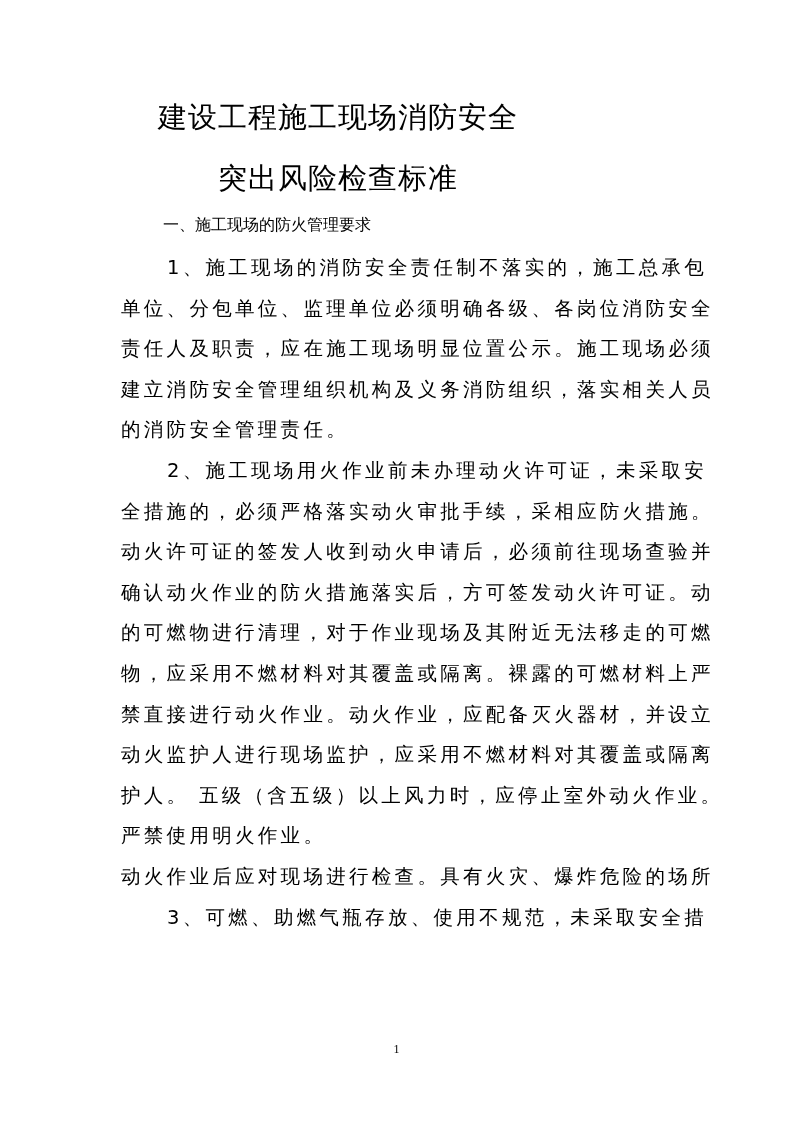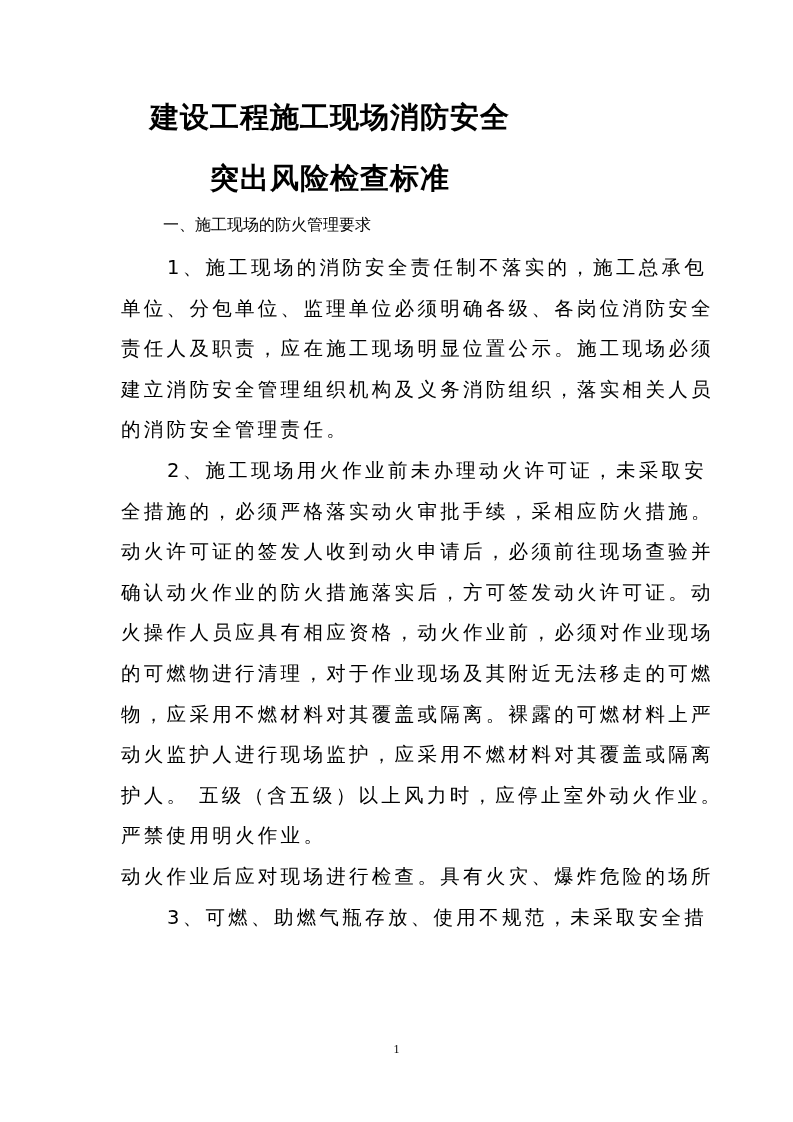--- a/index.html
+++ b/index.html
@@ -22,22 +22,23 @@
       background: #ffffff;
     }
     .title {
       position: absolute;
       left: 0;
       width: 660px;
       text-align: center;
       font-size: 29px;
       letter-spacing: 1px;
       line-height: 36px;
-      font-weight: bold;
+      font-weight: normal;
       margin: 0;
+      padding-left: 8px;
     }
     .title-1 { top: 99px; }
     .title-2 { top: 148px; margin-top: 12px; }
     .heading {
       position: absolute;
       left: 163px;
       top: 212px;
       font-size: 16px;
       line-height: 26px;
       margin: 0;
@@ -88,23 +89,23 @@
     <span class="line indent">1、施工现场的消防安全责任制不落实的，施工总承包</span>
     <span class="line">单位、分包单位、监理单位必须明确各级、各岗位消防安全</span>
     <span class="line">责任人及职责，应在施工现场明显位置公示。施工现场必须</span>
     <span class="line">建立消防安全管理组织机构及义务消防组织，落实相关人员</span>
     <span class="line">的消防安全管理责任。</span>
 
     <span class="line indent">2、施工现场用火作业前未办理动火许可证，未采取安</span>
     <span class="line">全措施的，必须严格落实动火审批手续，采相应防火措施。</span>
     <span class="line">动火许可证的签发人收到动火申请后，必须前往现场查验并</span>
     <span class="line">确认动火作业的防火措施落实后，方可签发动火许可证。动</span>
-    <span class="line">火操作人员应具有相应资格，动火作业前，必须对作业现场</span>
     <span class="line">的可燃物进行清理，对于作业现场及其附近无法移走的可燃</span>
     <span class="line">物，应采用不燃材料对其覆盖或隔离。裸露的可燃材料上严</span>
+    <span class="line">禁直接进行动火作业。动火作业，应配备灭火器材，并设立</span>
     <span class="line">动火监护人进行现场监护，应采用不燃材料对其覆盖或隔离</span>
     <span class="line">护人。 五级（含五级）以上风力时，应停止室外动火作业。</span>
     <span class="line">严禁使用明火作业。</span>
     <span class="line">动火作业后应对现场进行检查。具有火灾、爆炸危险的场所</span>
 
     <span class="line indent">3、可燃、助燃气瓶存放、使用不规范，未采取安全措</span>
   </div>
 
   <div class="page-number">1</div>
 

